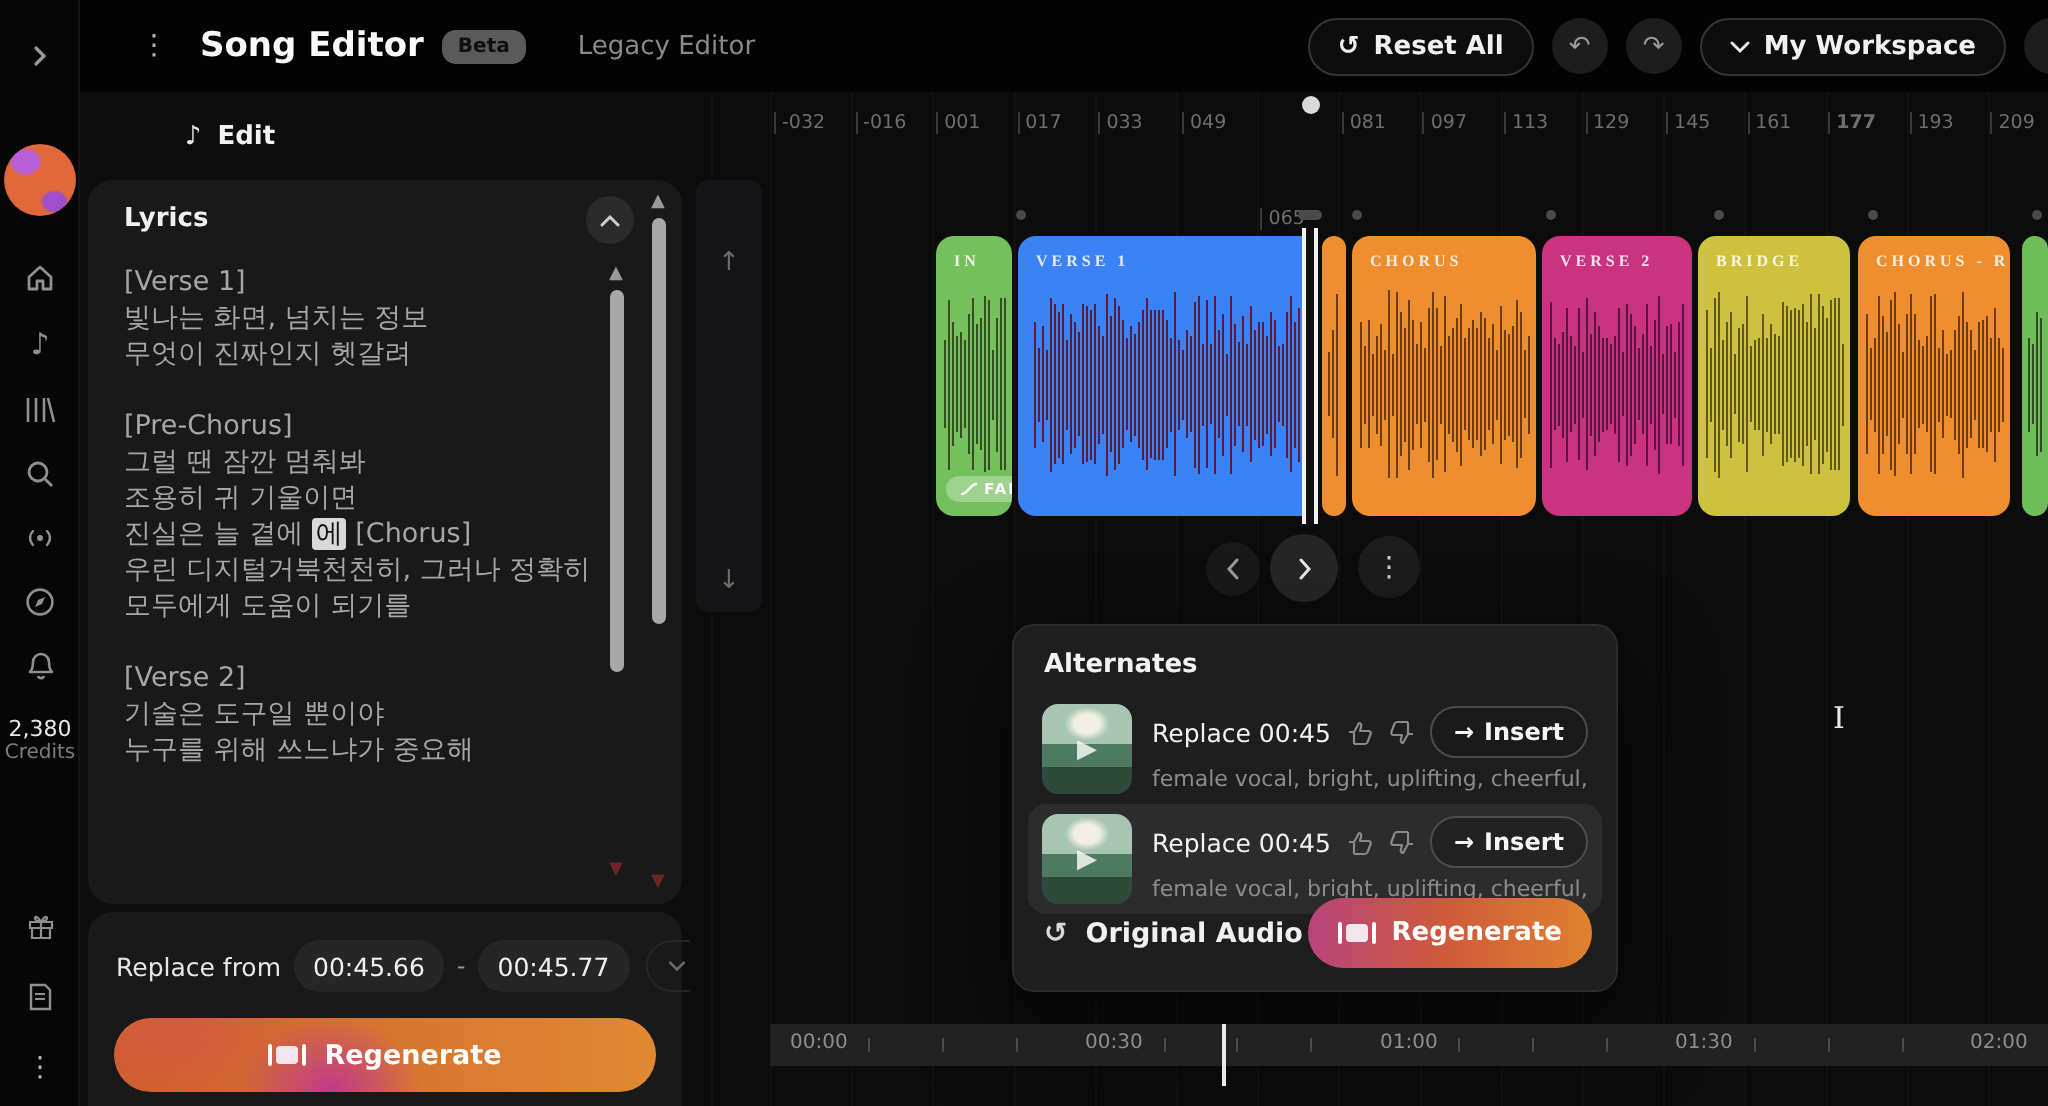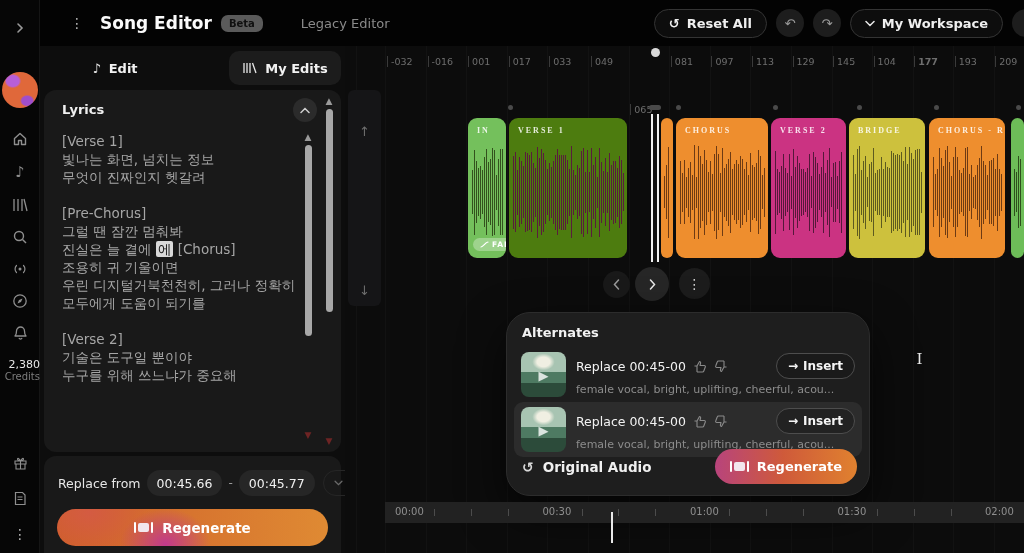--- a/index.html
+++ b/index.html
@@ -7,31 +7,31 @@
   #stage{position:relative;width:1024px;height:553px;background:#000;overflow:hidden;color:#eee;}
 
   
   #rail{position:absolute;left:0;top:0;width:40px;height:553px;background:#060606;border-right:1px solid #151515;}
   .rail-ic{position:absolute;left:0;width:40px;display:flex;justify-content:center;align-items:center;color:#8f8f8f;}
   .rail-ic svg{display:block;}
   #avatar{position:absolute;left:2px;top:72px;width:36px;height:36px;border-radius:50%;
     background:radial-gradient(14px 12px at 30% 25%,#b75fd8 0 45%,transparent 60%),
                radial-gradient(12px 10px at 70% 80%,#a04ecb 0 45%,transparent 60%),
                radial-gradient(26px 26px at 55% 50%,#e0683a 0 70%,#c2502e 100%);}
-  .credits{position:absolute;left:0;width:40px;text-align:right;}
+  .credits{position:absolute;left:0;width:40px;text-align:center;}
   .credits .val{font-size:11px;color:#e8e8e8;}
   .credits .lab{font-size:10px;color:#7d7d7d;}
 
   
   #topbar{position:absolute;left:40px;top:0;right:0;height:46px;background:#030303;display:flex;align-items:center;}
   .kebab{color:#b5b5b5;font-size:14px;letter-spacing:0;}
   #tb-kebab{margin-left:28px;width:18px;text-align:center;}
   #tb-title{margin-left:14px;font-size:17px;font-weight:bold;color:#fafafa;}
   .beta-badge{margin-left:9px;background:#5a5a5a;color:#101010;font-size:10px;font-weight:bold;padding:3px 8px;border-radius:7px;}
-  #tb-legacy{margin-left:38px;font-size:13px;color:#8a8a8a;}
+  #tb-legacy{margin-left:26px;font-size:13px;color:#8a8a8a;}
   #tb-right{margin-left:auto;display:flex;align-items:center;gap:9px;padding-right:0;}
   .pill-btn{display:flex;align-items:center;gap:7px;height:29px;padding:0 14px;border:1px solid #343434;border-radius:16px;background:#0d0d0d;color:#f0f0f0;font-size:13px;font-weight:600;}
   .circ-btn{width:28px;height:28px;border-radius:50%;background:#1d1d1d;color:#9a9a9a;display:flex;align-items:center;justify-content:center;font-size:13px;}
   #tb-partial{width:28px;height:28px;border-radius:50%;background:#1d1d1d;margin-right:-16px;}
 
   
   #leftpanel{position:absolute;left:40px;top:46px;width:305px;bottom:0;background:#0d0d0d;}
   #tabs{position:absolute;left:0;top:4px;width:100%;height:36px;display:flex;align-items:center;}
   .tab{display:flex;align-items:center;justify-content:center;gap:8px;font-size:13px;font-weight:600;color:#f2f2f2;height:34px;border-radius:10px;}
   #tab-edit{width:150px;}
@@ -85,21 +85,21 @@
   .wave i{display:block;width:1px;flex:0 0 1px;}
   .fade-pill{position:absolute;left:5px;bottom:7px;display:flex;align-items:center;gap:3px;background:rgba(255,255,255,0.3);border-radius:9px;padding:2px 7px;color:#fff;font-size:7.5px;font-weight:bold;letter-spacing:1px;}
   #wave-playhead{position:absolute;left:306px;top:68px;width:8px;height:148px;border-left:2px solid #f2f2f2;border-right:2px solid #f2f2f2;background:#111;}
 
   .nav-circ{position:absolute;border-radius:50%;display:flex;align-items:center;justify-content:center;color:#cfcfcf;}
   #nav-prev{left:258px;top:225px;width:27px;height:27px;background:#191919;color:#8f8f8f;font-size:12px;}
   #nav-next{left:290px;top:221px;width:34px;height:34px;background:#262626;font-size:13px;}
   #nav-menu{left:334px;top:222px;width:31px;height:31px;background:#1c1c1c;font-size:14px;}
 
   
-  #alt-panel{position:absolute;left:161px;top:266px;width:364px;height:184px;background:#1e1e1e;border:1px solid #2c2c2c;border-radius:24px;box-shadow:0 18px 45px rgba(0,0,0,0.65);}
+  #alt-panel{position:absolute;left:161px;top:266px;width:303px;height:184px;background:#1e1e1e;border:1px solid #2c2c2c;border-radius:11px;box-shadow:0 18px 45px rgba(0,0,0,0.65);}
   #alt-title{position:absolute;left:15px;top:12px;font-size:13px;font-weight:bold;color:#f2f2f2;}
   #alt-list{position:absolute;left:7px;top:34px;right:7px;}
   .alt-row{position:relative;display:flex;align-items:center;gap:10px;padding:5px 7px;border-radius:9px;}
   .alt-row.selected{background:#2c2c2c;}
   .alt-thumb{width:45px;height:45px;border-radius:8px;flex:0 0 45px;position:relative;overflow:hidden;
     background:radial-gradient(16px 12px at 50% 22%,#f0efe2 0 40%,rgba(240,239,226,0) 70%),
                linear-gradient(180deg,#a8c4b2 0 45%,#4e7a62 45% 70%,#2c4b3a 70% 100%);}
   .alt-thumb .play{position:absolute;left:50%;top:50%;transform:translate(-50%,-50%);color:rgba(255,255,255,0.8);font-size:13px;}
   .alt-mid{flex:1;min-width:0;}
   .alt-trow{display:flex;align-items:center;gap:7px;}
@@ -107,21 +107,21 @@
   .thumbud{color:#8a8a8a;display:flex;align-items:center;}
   .insert-btn{display:flex;align-items:center;gap:5px;border:1px solid #4d4d4d;background:rgba(20,20,20,0.4);border-radius:14px;height:26px;padding:0 11px;color:#f5f5f5;font-size:12px;font-weight:600;margin-left:auto;}
   .alt-sub{margin-top:4px;font-size:11px;color:#8c8c8c;white-space:nowrap;overflow:hidden;}
   #alt-footer{position:absolute;left:15px;right:12px;bottom:11px;display:flex;align-items:center;}
   #orig-audio{display:flex;align-items:center;gap:9px;font-size:13.5px;font-weight:600;color:#f0f0f0;}
   #orig-audio .oicon{font-size:14px;color:#d8d8d8;}
   #alt-regen{margin-left:auto;display:flex;align-items:center;gap:8px;border:none;border-radius:18px;height:35px;padding:0 15px;color:#fff;font-size:13px;font-weight:bold;
     background:linear-gradient(90deg,#b8447c 0%,#cf5a3a 48%,#e0812f 100%);}
 
   
-  #minimap{position:absolute;left:40px;right:0;top:456px;height:21px;background:#222222;}
+  #minimap{position:absolute;left:40px;right:0;top:466px;height:21px;background:#222222;}
   .mm-label{position:absolute;top:4px;font-size:10px;color:#8f8f8f;}
   .mm-tick{position:absolute;top:7px;width:1px;height:7px;background:#4c4c4c;}
   #mm-playhead{position:absolute;left:266px;top:466px;width:2px;height:31px;background:#e8e8e8;}
 
   #cursor-ibeam{position:absolute;left:570px;top:306px;width:9px;height:15px;color:#e8e8e8;font-family:"DejaVu Serif","Liberation Serif",serif;font-size:15px;line-height:15px;text-align:center;}
 </style>
 </head>
 <body>
 
 <div id="stage">
@@ -206,28 +206,20 @@
       <span id="tb-partial"></span>
     </div>
   </header>
 
   <section id="leftpanel">
     <div id="tabs">
       <div class="tab" id="tab-edit">
         <span class="ticon">♪</span>
         <span>Edit</span>
       </div>
-      <div class="tab" id="tab-myedits">
-        <span class="ticon">
-          <svg width="15" height="12" viewBox="0 0 15 12">
-              <path d="M2 1v10M5 1v10M8 1v10M10.5 1l3.5 10" stroke="#e8e8e8" stroke-width="1.3" fill="none"></path>
-            </svg>
-        </span>
-        <span>My Edits</span>
-      </div>
     </div>
 
     <div id="lyrics-card">
       <span id="lyrics-head">Lyrics</span>
       <span id="lyrics-collapse">
         <svg width="10" height="7" viewBox="0 0 10 7">
             <path d="M1 5.5l4-4 4 4" stroke="#cfcfcf" stroke-width="1.5" fill="none" stroke-linecap="round"></path>
           </svg>
       </span>
       <div id="lyrics-body">
@@ -240,23 +232,23 @@
 
           <div class="lyr-line"><span>무엇이 진짜인지 헷갈려</span><span></span></div>
 
           <div class="lyr-line"><span></span><span></span></div>
 
           <div class="lyr-line"><span>[Pre-Chorus]</span><span></span></div>
 
           <div class="lyr-line"><span>그럴 땐 잠깐 멈춰봐</span><span></span></div>
 
 
+          <div class="lyr-line"><span>조용히 귀 기울이면</span><span></span></div>
+
           <div class="lyr-line"><span>진실은 늘 곁에 </span><span class="lyr-mark">에</span><span> [Chorus]</span></div>
-
-          <div class="lyr-line"><span>조용히 귀 기울이면</span><span></span></div>
 
           <div class="lyr-line"><span>우린 디지털거북천천히, 그러나 정확히</span><span></span></div>
 
 
           <div class="lyr-line"><span>모두에게 도움이 되기를</span><span></span></div>
 
           <div class="lyr-line"><span></span><span></span></div>
 
           <div class="lyr-line"><span>[Verse 2]</span><span></span></div>
 
@@ -346,21 +338,21 @@
         <span class="ruler-tick" style="left: 447.5px;">
           <i></i>
           <em style="font-style:normal">129</em>
         </span>
         <span class="ruler-tick" style="left: 488.05px;">
           <i></i>
           <em style="font-style:normal">145</em>
         </span>
         <span class="ruler-tick" style="left: 528.6px;">
           <i></i>
-          <em style="font-style:normal">104</em>
+          <em style="font-style:normal">161</em>
         </span>
         <span class="ruler-tick" style="left: 569.15px; font-weight: bold;">
           <i></i>
           <em style="font-style:normal">177</em>
         </span>
         <span class="ruler-tick" style="left: 609.7px;">
           <i></i>
           <em style="font-style:normal">193</em>
         </span>
         <span class="ruler-tick" style="left: 650.25px;">
@@ -394,21 +386,21 @@
             <i style="background: rgb(51, 81, 29); height: 86%;"></i>
             <i style="background: rgb(51, 81, 29); height: 86%;"></i>
           </div>
           <span class="fade-pill">
             <svg width="9" height="7" viewBox="0 0 9 7">
               <path d="M1 6C3.5 6 5 1.5 8 1" stroke="#fff" stroke-width="1.2" fill="none" stroke-linecap="round"></path>
             </svg>
             <span>FADE</span>
           </span>
         </div>
-        <div class="section" style="left: 124px; width: 118px; background: #4d7c0f;">
+        <div class="section" style="left: 124px; width: 150px; background: #3b82f6;">
           <span class="sec-label">VERSE 1</span>
           <div class="wave">
             <i style="background: rgb(90, 30, 60); height: 63%;"></i>
             <i style="background: rgb(90, 30, 60); height: 37%;"></i>
             <i style="background: rgb(90, 30, 60); height: 58%;"></i>
             <i style="background: rgb(90, 30, 60); height: 35%;"></i>
             <i style="background: rgb(90, 30, 60); height: 87%;"></i>
             <i style="background: rgb(90, 30, 60); height: 80%;"></i>
             <i style="background: rgb(90, 30, 60); height: 73%;"></i>
             <i style="background: rgb(90, 30, 60); height: 80%;"></i>

